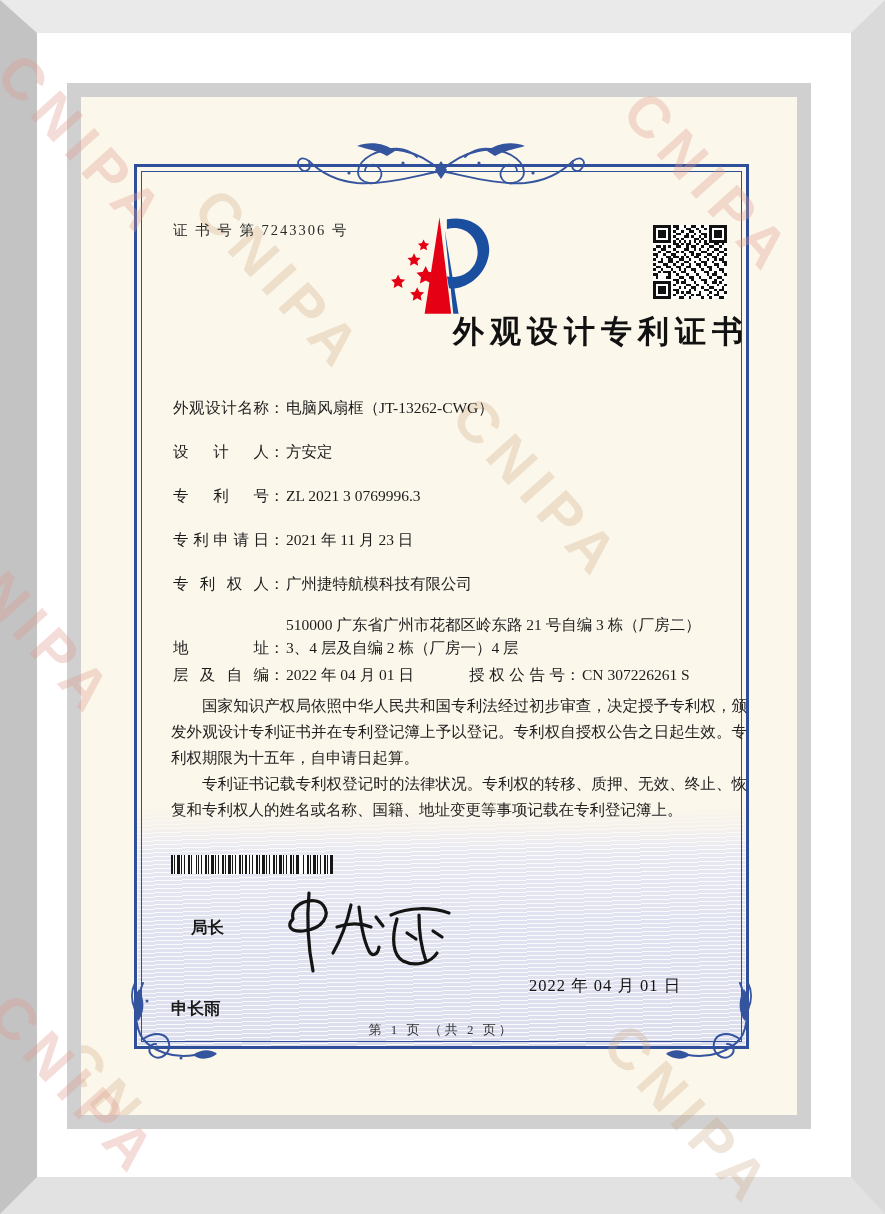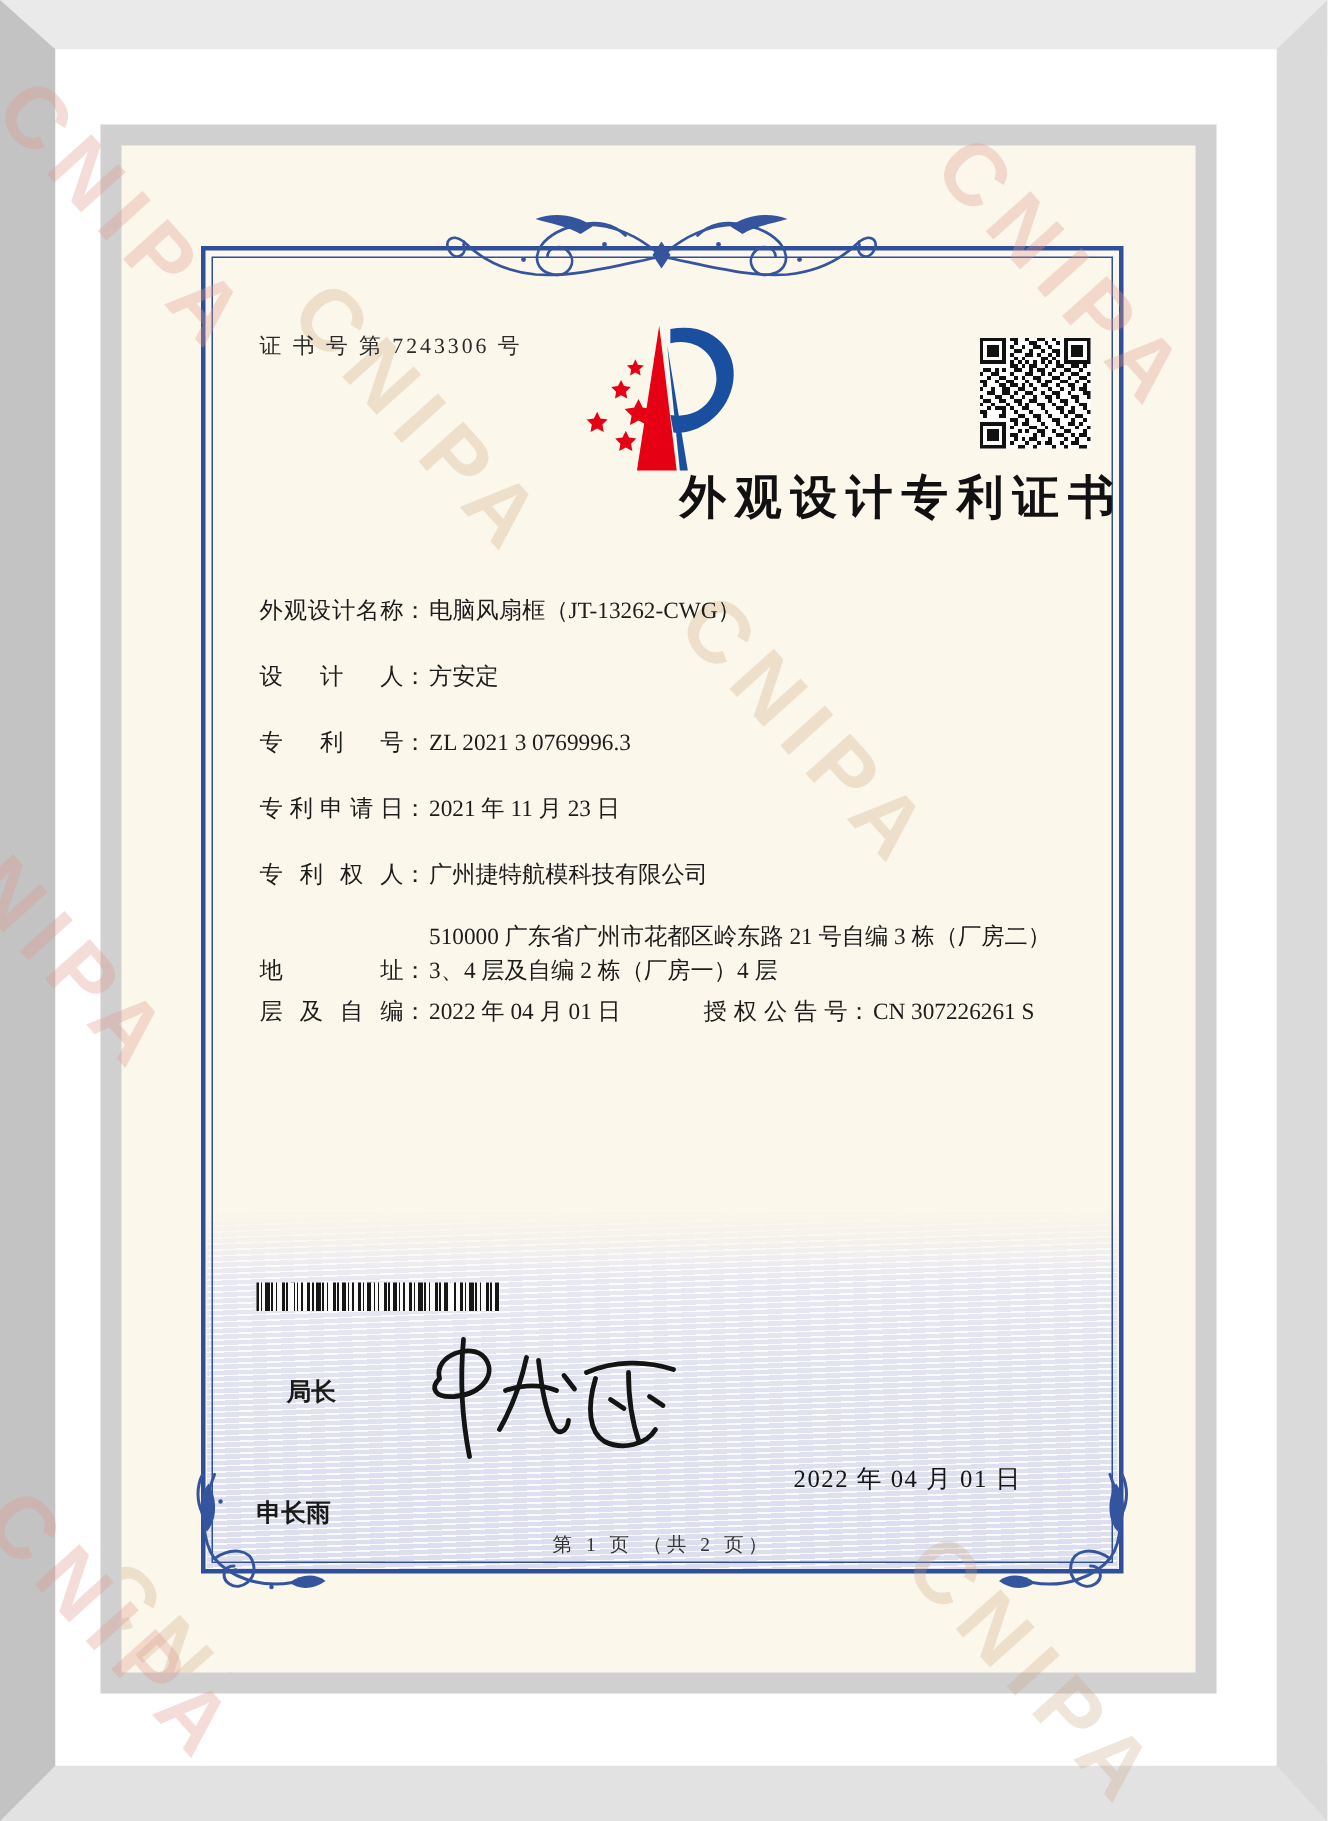--- a/index.html
+++ b/index.html
@@ -219,20 +219,24 @@
               <span class="flabel">层及自编</span>
                 <span class="fcolon">：</span>
                 <span class="fvalue" style="width:169px;">2022 年 04 月 01 日</span>
               <span class="grant2">
                 <span class="flabel">授权公告号</span>
                   <span class="fcolon">：</span>
                   <span class="fvalue">CN 307226261 S</span>
               </span>
             </div>
 
+            <div class="paras">
+              <p>国家知识产权局依照中华人民共和国专利法经过初步审查，决定授予专利权，颁发外观设计专利证书并在专利登记簿上予以登记。专利权自授权公告之日起生效。专利权期限为十五年，自申请日起算。</p>
+              <p>专利证书记载专利权登记时的法律状况。专利权的转移、质押、无效、终止、恢复和专利权人的姓名或名称、国籍、地址变更等事项记载在专利登记簿上。</p>
+            </div>
 
             <div class="barcode"></div>
 
             <div class="signer signer-title">局长</div>
             <div class="signer signer-name">申长雨</div>
 
             <svg class="sig" width="185" height="88" viewBox="0 0 185 88">
               <g stroke="#141414" stroke-width="3.2" fill="none" stroke-linecap="round" stroke-linejoin="round">
                 <path d="M14,30 C10,14 36,6 44,16 C52,26 44,40 24,42 C10,43 8,36 14,30"></path>
                 <path d="M30,4 C28,26 28,52 34,82"></path>

